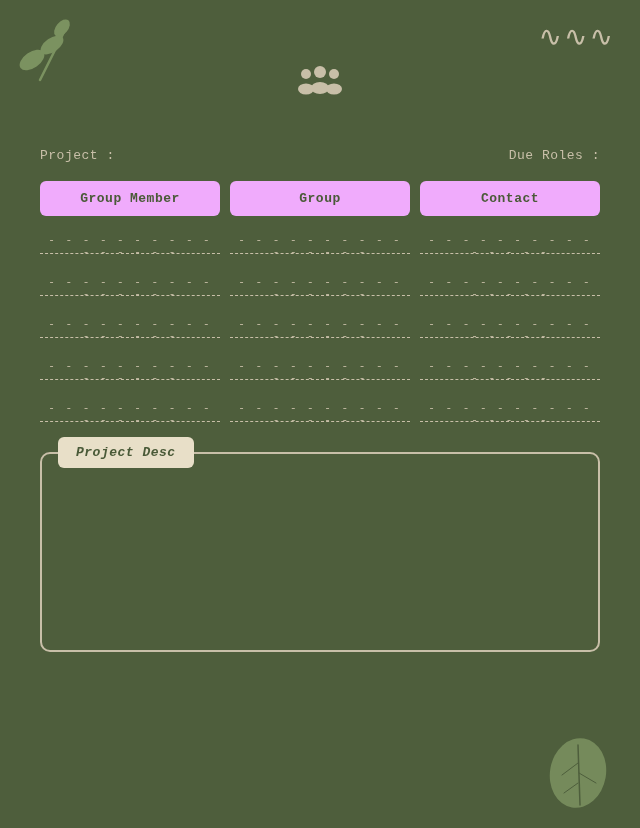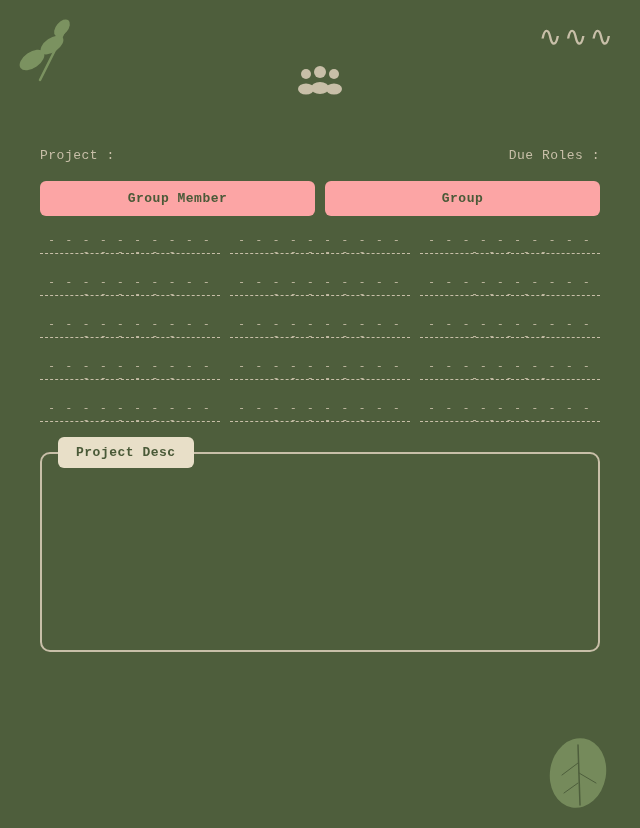--- a/index.html
+++ b/index.html
@@ -79,21 +79,21 @@
     }
 
     
     .table-header {
       display: flex;
       gap: 10px;
       margin-bottom: 18px;
     }
 
     .th-cell {
-      background: #fca5a5;
+      background: #f0abfc;
       border-radius: 6px;
       padding: 10px 0;
       text-align: center;
       font-weight: bold;
       font-size: 13px;
       color: #4a5a38;
       font-family: 'Courier New', Courier, monospace;
       letter-spacing: 0.5px;
     }
 
@@ -129,20 +129,21 @@
       color: #c8bfa8;
       font-size: 11px;
       letter-spacing: 2px;
       font-family: 'Courier New', Courier, monospace;
     }
 
     
     .desc-section {
       position: relative;
       margin-top: 2px;
+      font-style: italic;
     }
 
     .desc-label {
       position: absolute;
       top: -15px;
       left: 18px;
       background: #e8dfc8;
       border-radius: 6px;
       padding: 8px 18px;
       font-size: 13px;
@@ -207,20 +208,21 @@
   </div>
 
   <div class="meta-row">
     <span>Project :</span>
     <span>Due Roles :</span>
   </div>
 
   <div class="table-header">
     <div class="th-cell">Group Member</div>
     <div class="th-cell">Group</div>
+    <div class="th-cell">Contact</div>
   </div>
 
   <div class="table-rows">
     <div class="table-row">
       <div class="td-cell dash-line">- - - - - - - - - - - - - - - -</div>
       <div class="td-cell dash-line">- - - - - - - - - - - - - - - -</div>
       <div class="td-cell dash-line">- - - - - - - - - - - - - - -</div>
     </div>
     <div class="table-row">
       <div class="td-cell dash-line">- - - - - - - - - - - - - - - -</div>

